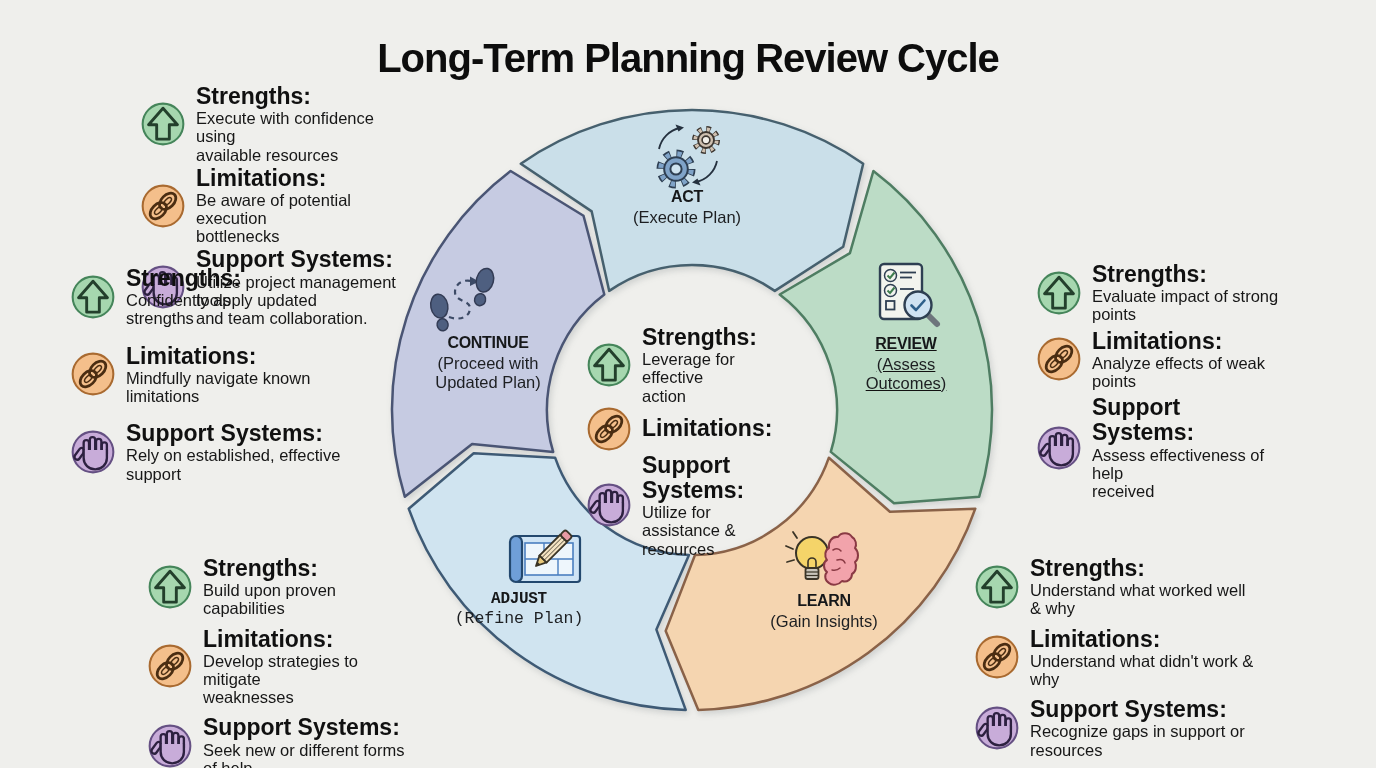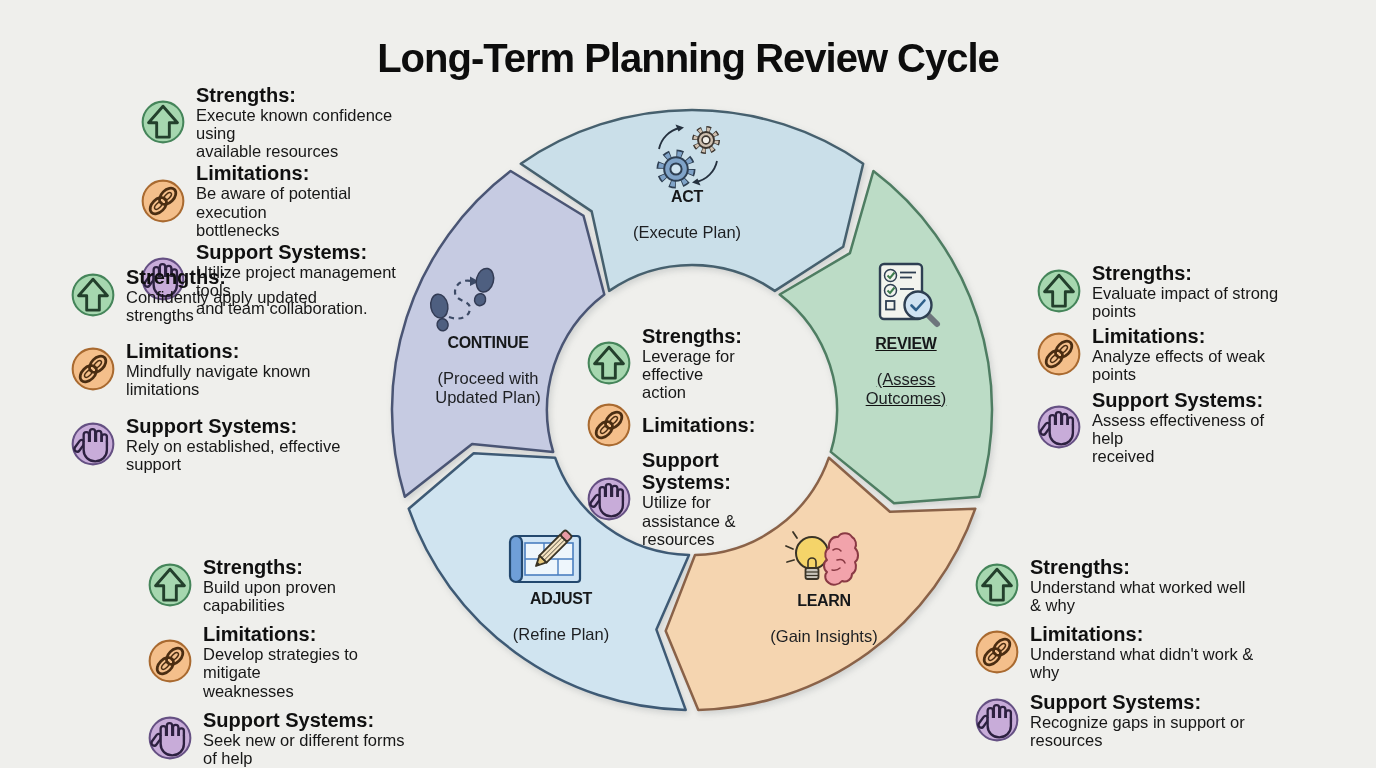--- a/index.html
+++ b/index.html
@@ -11,33 +11,33 @@
   }
   .stage{position:absolute;inset:0;width:1376px;height:768px;}
   .page-title{
     position:absolute;left:50%;top:36px;transform:translateX(-50%);
     font-size:40px;font-weight:700;letter-spacing:-1px;color:#0d0d0d;white-space:nowrap;
   }
   #cycle-svg{position:absolute;left:0;top:0;filter:drop-shadow(2px 3px 3px rgba(60,70,80,.18));}
   
   .seglabel{position:absolute;transform:translateX(-50%);text-align:center;}
   .segmain{font-size:16px;font-weight:700;letter-spacing:-.3px;color:#16181a;line-height:1.05;}
-  .segsub{font-size:16.5px;color:#1d1f22;line-height:1.14;margin-top:17px;white-space:pre-line;}
+  .segsub{font-size:16.5px;color:#1d1f22;line-height:1.14;margin-top:2px;white-space:pre-line;}
   
   .segicon{position:absolute;}
   
   .nb{position:absolute;}
   .row{display:flex;align-items:center;gap:11px;margin-bottom:var(--gap,8px);}
   .badge{width:44px;height:44px;flex:0 0 44px;}
   .badge .bg{stroke-width:1.5;}
   .b-str .bg{fill:#a6d7af;stroke:#45855a;}
   .b-lim .bg{fill:#f4bf8b;stroke:#a96a30;}
   .b-sup .bg{fill:#c8acd9;stroke:#655083;}
   .ntext{min-width:0;}
-  .nlabel{font-weight:700;font-size:20px;line-height:1.1;color:#101010;}
+  .nlabel{font-weight:700;font-size:23px;line-height:1.1;color:#101010;}
   .ndesc{font-size:16.5px;line-height:1.1;color:#171717;white-space:pre-line;}
 </style>
 </head>
 <body>
 
 <svg width="0" height="0" style="position:absolute" aria-hidden="true">
   <defs>
     <symbol id="sym-arrow" viewBox="0 0 32 32">
       <path d="M16 4.5 L26.5 16.5 L20.6 16.5 L20.6 27 L11.4 27 L11.4 16.5 L5.5 16.5 Z" fill="none" stroke="#23402c" stroke-width="2.1" stroke-linejoin="round"></path>
     </symbol>
@@ -171,39 +171,39 @@
   </div>
   <div class="seglabel" style="left:906px;top:336px;text-decoration:underline;">
     <div class="segmain">REVIEW</div>
     <div class="segsub">(Assess
 Outcomes)</div>
   </div>
   <div class="seglabel" style="left:824px;top:593px;">
     <div class="segmain">LEARN</div>
     <div class="segsub">(Gain Insights)</div>
   </div>
-  <div class="seglabel" style="left:561px;top:591px;">
+  <div class="seglabel" style="left:519px;top:591px;font-family:Liberation Mono, monospace;">
     <div class="segmain">ADJUST</div>
     <div class="segsub">(Refine Plan)</div>
   </div>
   <div class="seglabel" style="left:488px;top:335px;text-align:center;">
     <div class="segmain">CONTINUE</div>
     <div class="segsub">(Proceed with
 Updated Plan)</div>
   </div>
 
   <div class="nb" style="left:141px;top:84px;width:260px;--gap:2px;">
     <div class="row">
       <svg class="badge b-str" viewBox="0 0 32 32">
           <circle class="bg" cx="16" cy="16" r="14.8"></circle>
           <use href="#sym-arrow"></use>
         </svg>
       <div class="ntext">
           <div class="nlabel">Strengths:</div>
-          <div class="ndesc">Execute known confidence using
+          <div class="ndesc">Execute with confidence using
 available resources</div>
         </div>
     </div>
     <div class="row">
       <svg class="badge b-lim" viewBox="0 0 32 32">
           <circle class="bg" cx="16" cy="16" r="14.8"></circle>
           <use href="#sym-chain"></use>
         </svg>
       <div class="ntext">
           <div class="nlabel">Limitations:</div>

